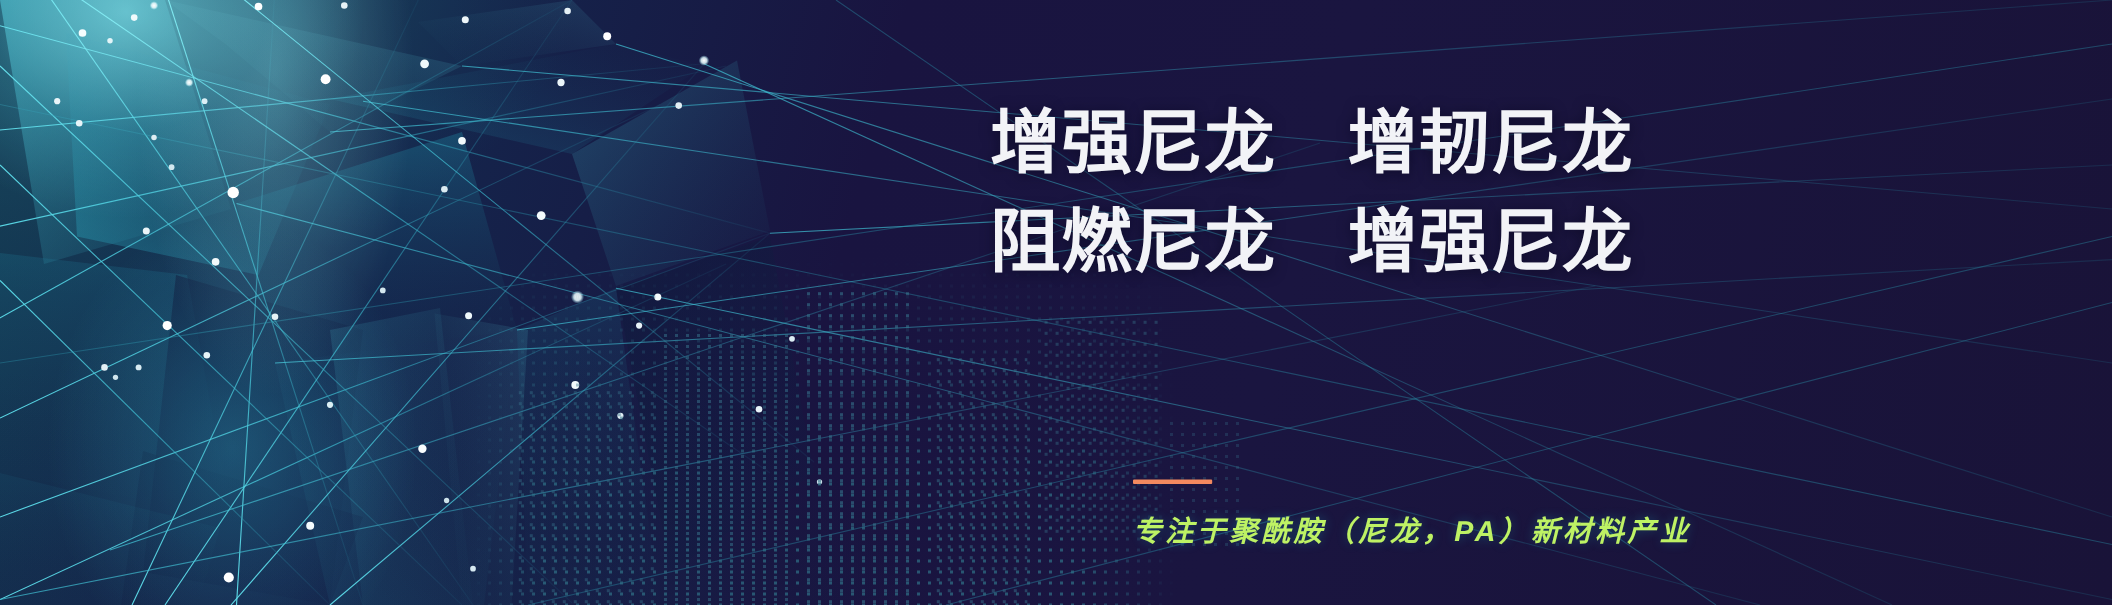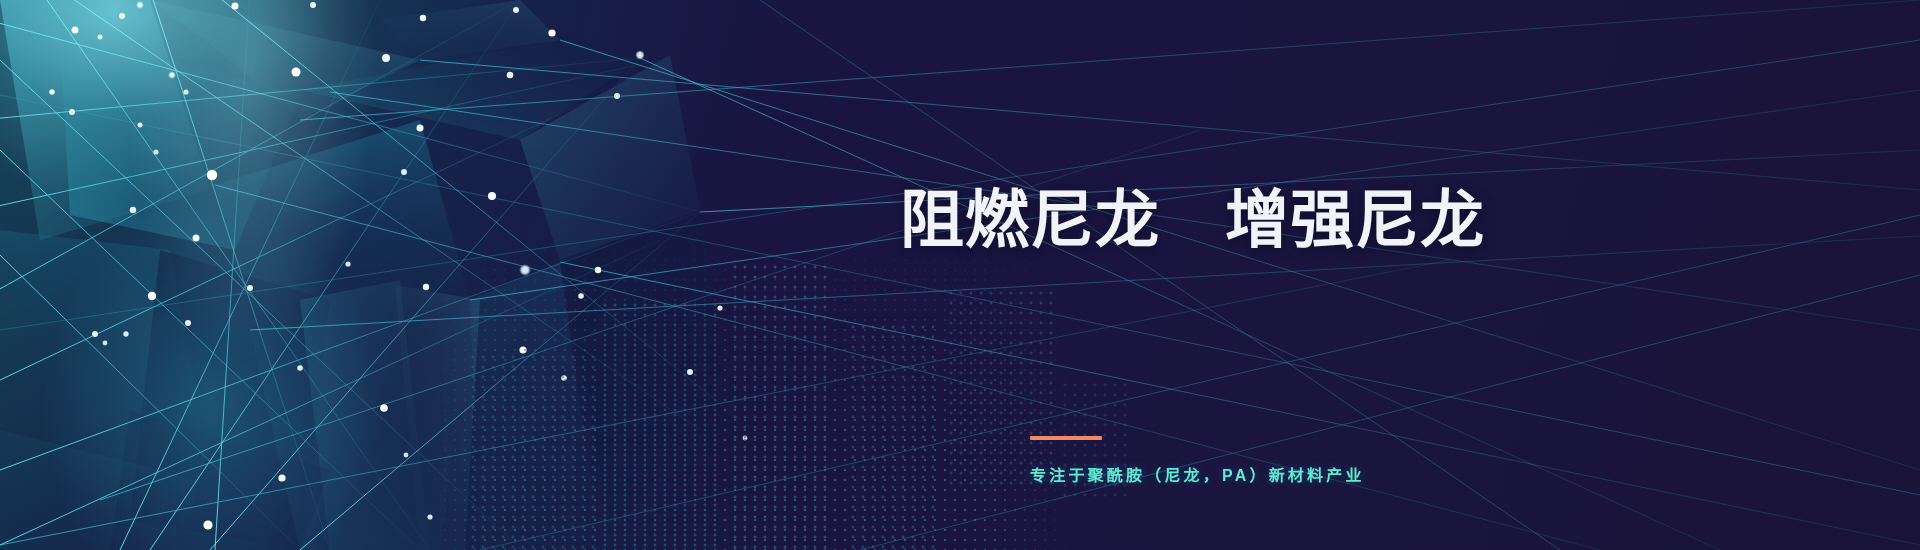--- a/index.html
+++ b/index.html
@@ -93,26 +93,27 @@
     top: 436px;
     width: 72px;
     height: 4px;
     border-radius: 1px;
     background: #f2895f;
   }
   #tagline {
     position: absolute;
     left: 1030px;
     top: 462px;
-    color: #5eead4;
-    font-size: 16px;
+    color: #bef264;
+    font-size: 26px;
     font-weight: 700;
     letter-spacing: 3.2px;
     white-space: pre;
     text-shadow: 0 0 10px rgba(30,200,221,0.28);
+    font-style: italic;
   }
 </style>
 </head>
 <body>
 
 <div id="banner">
 
   <div class="layer" id="bg-base"></div>
 
   <svg class="layer" id="bg-mesh" viewBox="0 0 1920 550" preserveAspectRatio="none">
@@ -274,20 +275,21 @@
 
   <div id="dots-skyline"></div>
   <div class="dot-block" style="left:600px; top:300px; width:120px; height:250px; opacity:.55;"></div>
   <div class="dot-block" style="left:730px; top:262px; width:100px; height:288px; opacity:.62;"></div>
   <div class="dot-block" style="left:848px; top:322px; width:86px; height:228px; opacity:.50;"></div>
   <div class="dot-block" style="left:946px; top:288px; width:110px; height:200px; opacity:.42;"></div>
   <div class="dot-block" style="left:468px; top:352px; width:130px; height:198px; opacity:.45;"></div>
   <div class="dot-block" style="left:1060px; top:380px; width:70px; height:120px; opacity:.30;"></div>
 
   <div id="content">
+    <div class="headline" id="headline-1">增强尼龙　增韧尼龙</div>
 
     <div class="headline" id="headline-2">阻燃尼龙　增强尼龙</div>
 
     <div id="tagline-rule"></div>
 
     <div id="tagline">专注于聚酰胺（尼龙，PA）新材料产业</div>
   </div>
 
 </div>
 

